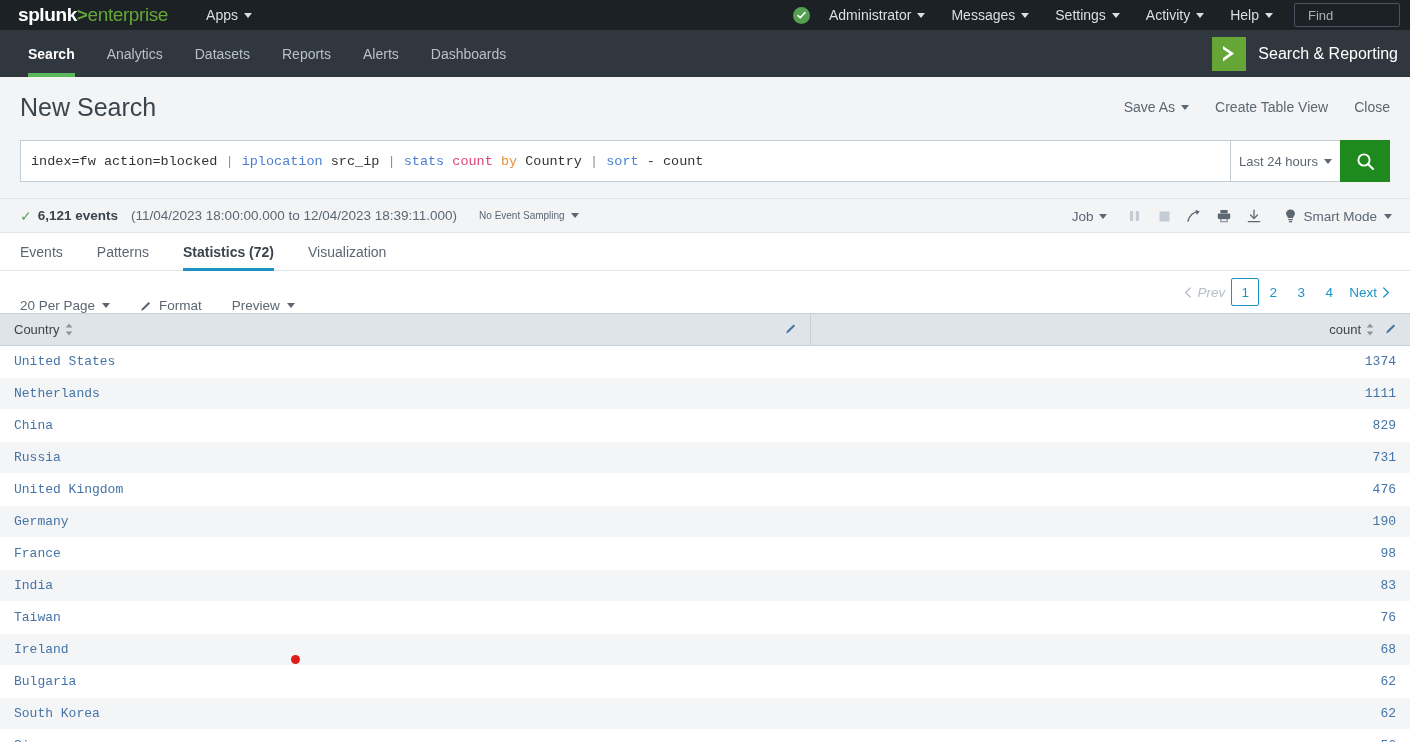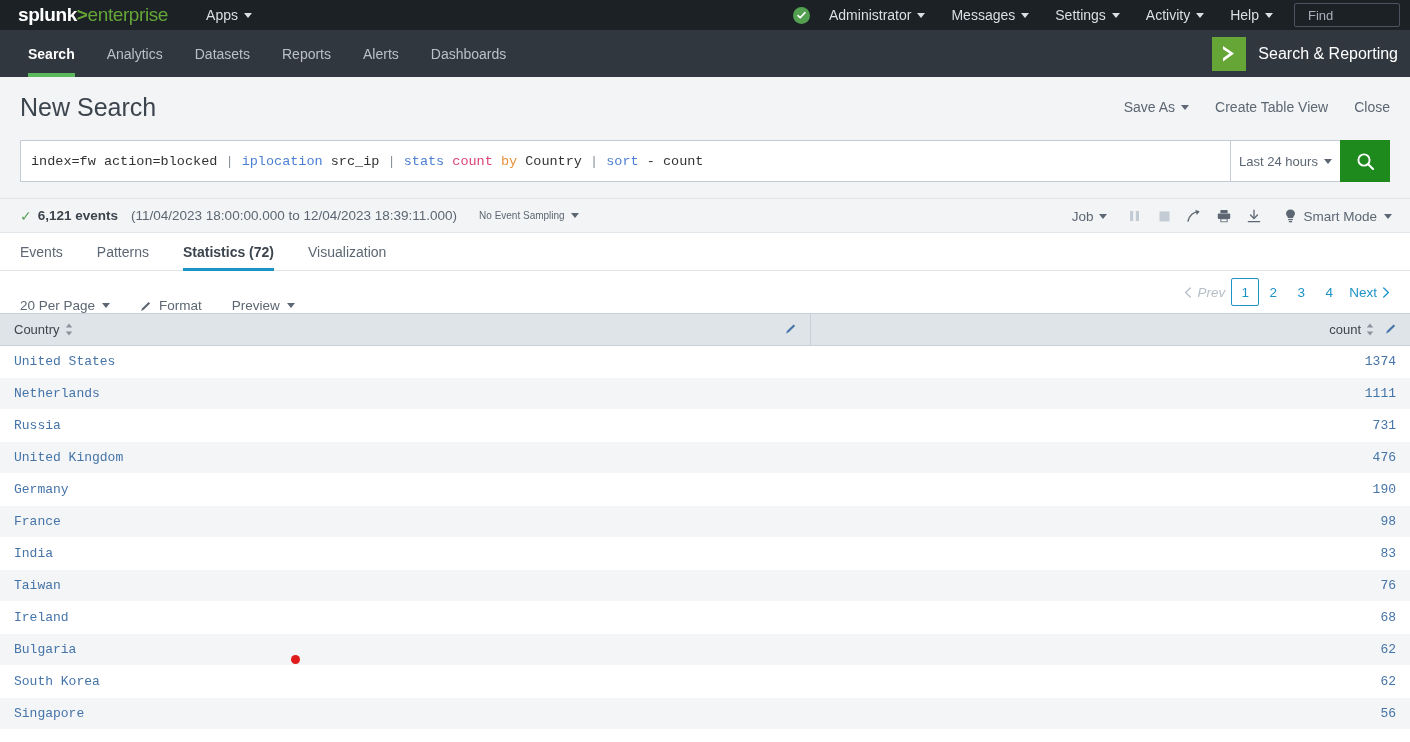--- a/index.html
+++ b/index.html
@@ -513,20 +513,24 @@
     <tbody id="results-body">
         <tr>
           <td class="td-country">United States</td>
           <td class="td-count">1374</td>
         </tr>
         <tr>
           <td class="td-country">Netherlands</td>
           <td class="td-count">1111</td>
         </tr>
         <tr>
+          <td class="td-country">China</td>
+          <td class="td-count">829</td>
+        </tr>
+        <tr>
           <td class="td-country">Russia</td>
           <td class="td-count">731</td>
         </tr>
         <tr>
           <td class="td-country">United Kingdom</td>
           <td class="td-count">476</td>
         </tr>
         <tr>
           <td class="td-country">Germany</td>
           <td class="td-count">190</td>

